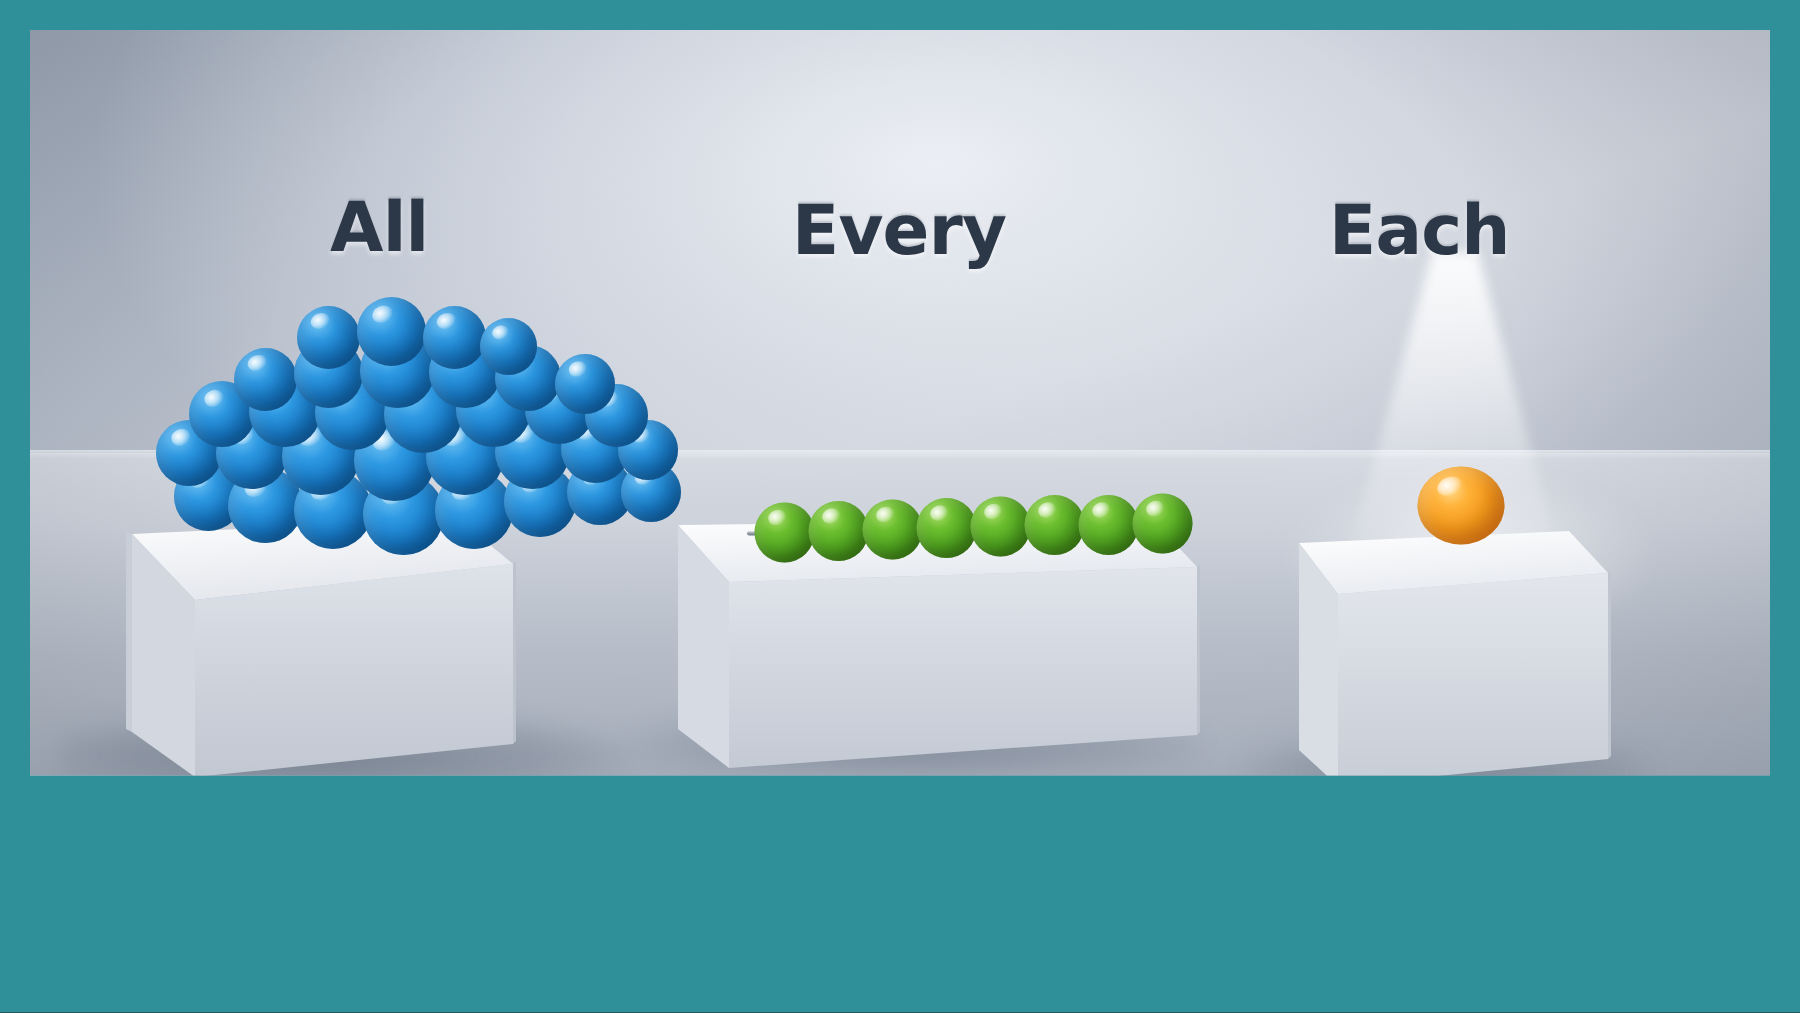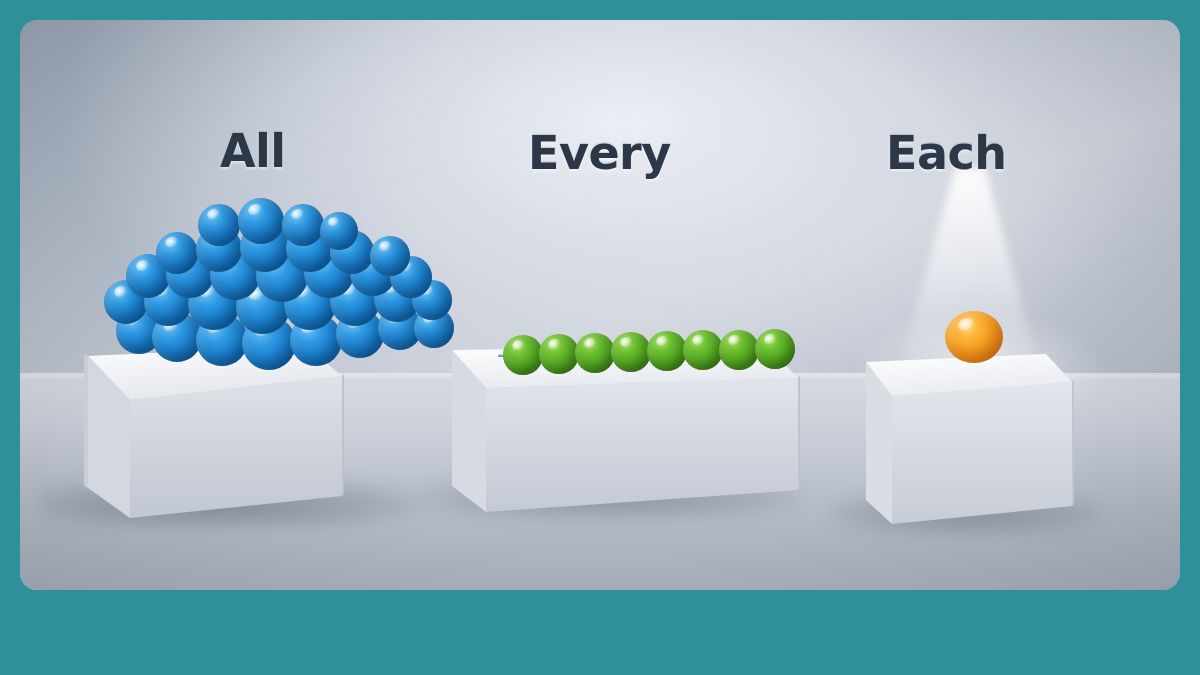--- a/index.html
+++ b/index.html
@@ -19,26 +19,25 @@
     border:20px solid #2f9099;
     box-sizing:border-box;
     z-index:60;
     pointer-events:none;
   }
 
   
   .scene{
     position:absolute;
     left:20px;top:20px;
-    width:1160px;height:570px;
+    width:1160px;height:497px;
     overflow:hidden;
     background:
       radial-gradient(ellipse 760px 420px at 52% 18%, rgba(238,241,246,0.95) 0%, rgba(225,229,237,0.55) 42%, rgba(205,211,221,0.0) 74%),
       linear-gradient(160deg,#9aa4b3 0%, #b2bac7 26%, #c9ced7 52%, #b6bdc9 76%, #a3abb9 100%);
-    border-radius: 17px;
   }
   
   .floor{
     position:absolute;left:0;right:0;bottom:0;height:215px;
     background:linear-gradient(180deg,
         rgba(214,218,226,0.96) 0%,
         rgba(205,210,219,0.96) 22%,
         rgba(181,188,199,0.95) 62%,
         rgba(166,174,187,0.96) 100%);
   }

